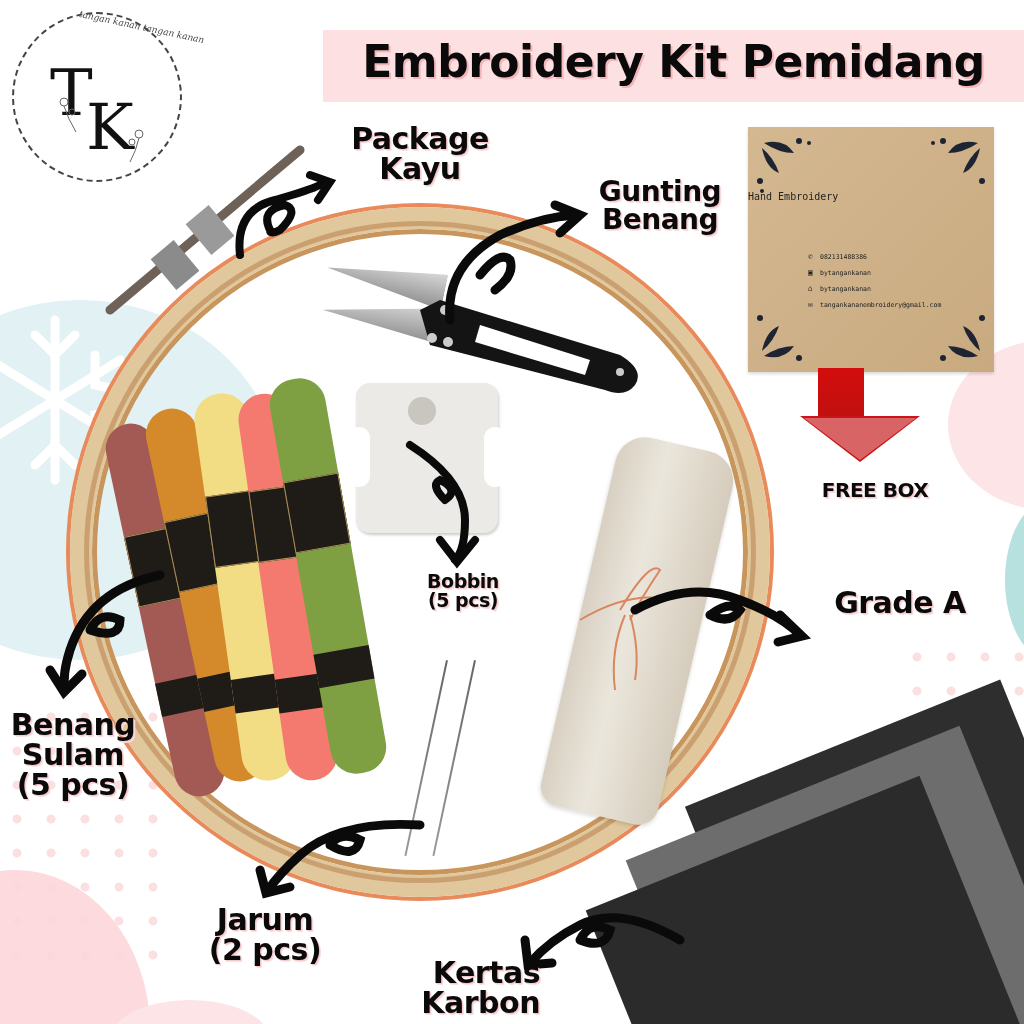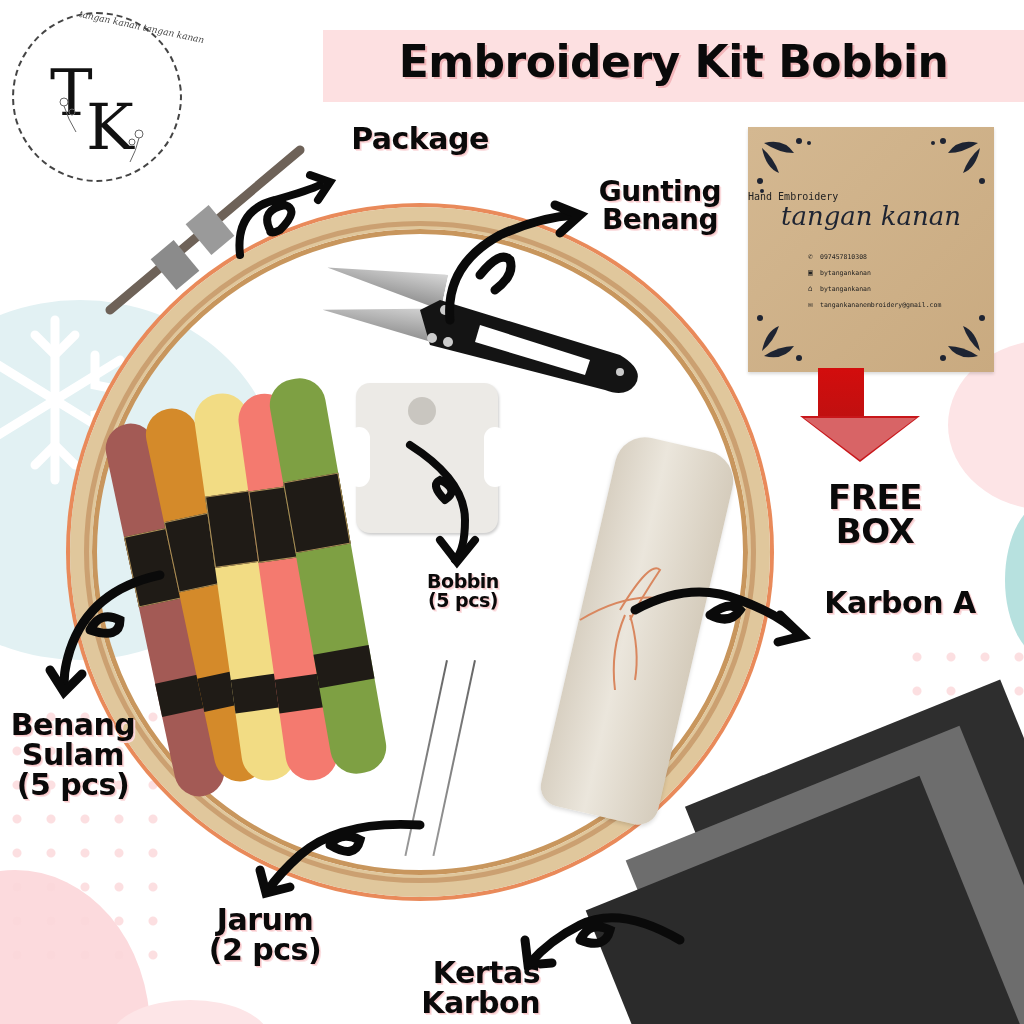--- a/index.html
+++ b/index.html
@@ -68,21 +68,21 @@
     <line x1="-10" y1="50" x2="120" y2="130"></line>
     <line x1="-10" y1="130" x2="120" y2="50"></line>
     <polyline points="35,25 55,45 75,25"></polyline>
     <polyline points="35,155 55,135 75,155"></polyline>
     <polyline points="95,45 95,75 120,80"></polyline>
     <polyline points="95,135 95,105 120,100"></polyline>
   </g>
 </svg>
 
 <div class="banner">
-  <div class="banner-text">Embroidery Kit Bobbin</div>
+  <div class="banner-text">Embroidery Kit Pemidang</div>
 </div>
 
 <div class="logo">
   <div class="logo-script">tangan kanan tangan kanan</div>
   <div class="logo-tk">
     <span>T</span>
     <span class="k">K</span>
   </div>
   <svg style="left:40px;top:80px;" width="30" height="40" viewBox="0 0 30 40">
       <g stroke="#666" fill="none" stroke-width="1">
@@ -130,33 +130,32 @@
     </svg>
   <svg class="corner" style="right:6px;bottom:6px;transform:scale(-1,-1);" viewBox="0 0 70 70">
       <g fill="#1e2432">
         <path d="M10 10 Q30 5 40 20 Q25 20 10 10Z"></path>
         <path d="M8 15 Q12 35 25 40 Q20 25 8 15Z"></path>
         <circle cx="45" cy="8" r="3"></circle>
         <circle cx="6" cy="48" r="3"></circle>
       </g>
     </svg>
   <div class="sub">Hand Embroidery</div>
-  <div class="brand">tangan kanan</div>
   <div class="info">
-    <div><i>✆</i><span>097457810308</span></div>
+    <div><i>✆</i><span>082131488386</span></div>
     <div><i>▣</i><span>bytangankanan</span></div>
     <div><i>⌂</i><span>bytangankanan</span></div>
     <div><i>✉</i><span>tangankananembroidery@gmail.com</span></div>
   </div>
 </div>
 
 <div class="red-arrow-stem"></div>
 <div class="red-arrow-head"></div>
 <div class="red-arrow-head2"></div>
-<div class="lbl" style="left:790px;top:480px;font-size:34px;width:170px;">FREE BOX</div>
+<div class="lbl" style="left:790px;top:480px;font-size:20px;width:170px;">FREE BOX</div>
 
 <div class="paper" style="left:740px;top:730px;width:340px;height:360px;background:#2e2e2e;transform:rotate(-22deg);"></div>
 <div class="paper" style="left:680px;top:780px;width:360px;height:360px;background:#6d6d6d;transform:rotate(-22deg);"></div>
 <div class="paper" style="left:640px;top:830px;width:360px;height:360px;background:#2b2b2b;transform:rotate(-22deg);"></div>
 
 <div class="hoop"></div>
 <div class="hoop-inner"></div>
 
 <svg style="left:100px;top:140px;" width="220" height="180" viewBox="0 0 220 180">
   <line x1="10" y1="170" x2="200" y2="10" stroke="#6e6258" stroke-width="9" stroke-linecap="round"></line>
@@ -252,31 +251,32 @@
   </svg>
 <svg style="left:520px;top:905px;" width="170" height="70" viewBox="0 0 170 70">
     <g stroke="#0a0a0a" stroke-width="9" fill="none" stroke-linecap="round">
       <path d="M160 35 Q100 0 60 20 Q30 35 10 58 M60 35 Q70 15 90 25 Q85 45 60 35"></path>
       <path d="M5 35 L8 60 L32 58"></path>
     </g>
   </svg>
 
 <div class="lbl" style="left:330px;top:124px;width:180px;font-size:30px;">
   <span>Package</span>
+  <span>Kayu</span>
 </div>
 <div class="lbl" style="left:585px;top:178px;width:150px;font-size:28px;">
   <span>Gunting</span>
   <span>Benang</span>
 </div>
 <div class="lbl" style="left:398px;top:572px;width:130px;font-size:19px;">
   <span>Bobbin</span>
   <span>(5 pcs)</span>
 </div>
 <div class="lbl" style="left:800px;top:588px;width:200px;font-size:30px;">
-  <span>Karbon A</span>
+  <span>Grade A</span>
 </div>
 <div class="lbl" style="left:8px;top:710px;width:130px;font-size:30px;">
   <span>Benang</span>
   <span>Sulam</span>
   <span>(5 pcs)</span>
 </div>
 <div class="lbl" style="left:200px;top:905px;width:130px;font-size:30px;">
   <span>Jarum</span>
   <span>(2 pcs)</span>
 </div>

